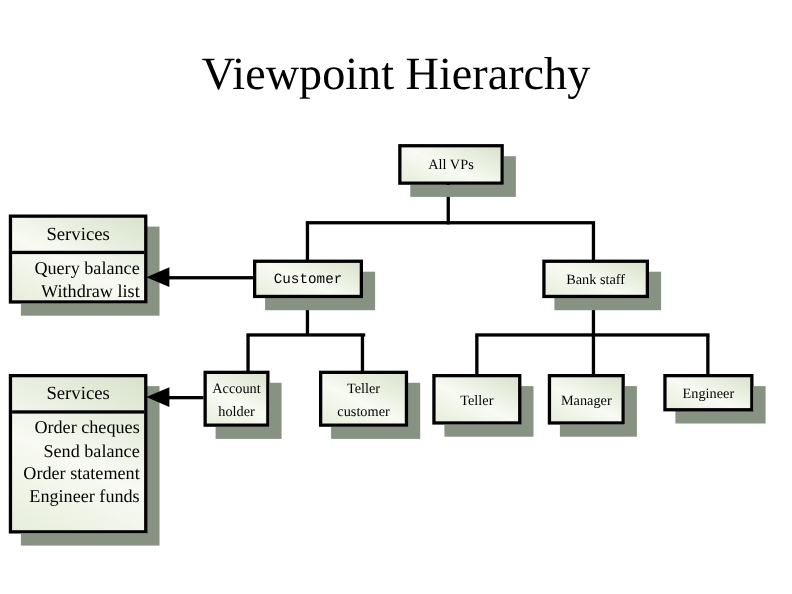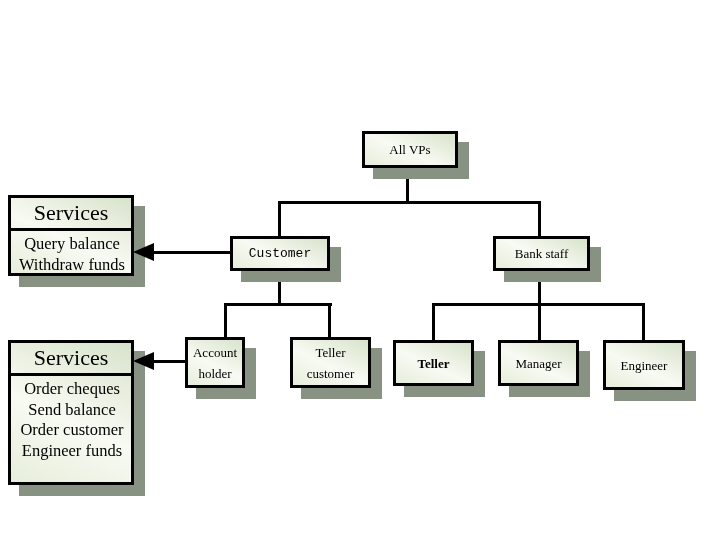--- a/index.html
+++ b/index.html
@@ -36,46 +36,47 @@
     font-size: 13px;
     line-height: 21px;
   }
   .svc-header {
     box-sizing: border-box;
     height: 33px;
     display: flex;
     align-items: center;
     justify-content: center;
     border-bottom: 3px solid #000000;
-    font-size: 22px;
+    font-size: 17px;
   }
   .svc2 .svc-header { height: 33px; }
   .svc-items {
     padding: 3px 4px 0 6px;
     font-size: 16.5px;
     line-height: 20.5px;
-    text-align: center;
+    text-align: right;
   }
   .line {
     position: absolute;
     background: #000000;
   }
   .arrowhead {
     position: absolute;
     width: 0; height: 0;
     border-top: 9px solid transparent;
     border-bottom: 9px solid transparent;
     border-right: 21px solid #000000;
   }
 </style>
 </head>
 <body>
 
 <div id="slide">
 
+  <div id="title">Viewpoint Hierarchy</div>
 
   <div class="line" style="left:406px; top:166px; width:3px; height:38px;"></div>
   <div class="line" style="left:278px; top:201px; width:263px; height:3px;"></div>
   <div class="line" style="left:278px; top:203px; width:3px; height:34px;"></div>
   <div class="line" style="left:538px; top:203px; width:3px; height:34px;"></div>
   <div class="line" style="left:278px; top:269px; width:3px; height:36px;"></div>
   <div class="line" style="left:224px; top:303px; width:108px; height:3px;"></div>
   <div class="line" style="left:224px; top:305px; width:3px; height:33px;"></div>
   <div class="line" style="left:328px; top:305px; width:3px; height:33px;"></div>
   <div class="line" style="left:538px; top:269px; width:3px; height:36px;"></div>
@@ -97,46 +98,46 @@
   </div>
 
   <div class="box node" style="left:185px; top:337px; width:60px; height:51px;">
     <span>Account holder</span>
   </div>
 
   <div class="box node" style="left:290px; top:337px; width:81px; height:51px;">
     <span>Teller customer</span>
   </div>
 
-  <div class="box node" style="left:393px; top:340px; width:81px; height:46px;font-weight:bold;">
+  <div class="box node" style="left:393px; top:340px; width:81px; height:46px;">
     <span>Teller</span>
   </div>
 
-  <div class="box node" style="left:498px; top:340px; width:81px; height:46px;">
+  <div class="box node" style="left:498px; top:340px; width:70px; height:46px;">
     <span>Manager</span>
   </div>
 
-  <div class="box node" style="left:603px; top:340px; width:82px; height:50px;">
+  <div class="box node" style="left:603px; top:340px; width:82px; height:34px;">
     <span>Engineer</span>
   </div>
 
   <div class="box svc" style="left:8px; top:195px; width:126px; height:81px;">
     <div class="svc-header">Services</div>
     <div class="svc-items">
       <div>Query balance</div>
-      <div>Withdraw funds</div>
+      <div>Withdraw list</div>
     </div>
   </div>
 
   <div class="box svc svc2" style="left:8px; top:340px; width:126px; height:145px;">
     <div class="svc-header">Services</div>
     <div class="svc-items">
       <div>Order cheques</div>
       <div>Send balance</div>
-      <div>Order customer</div>
+      <div>Order statement</div>
       <div>Engineer funds</div>
     </div>
   </div>
 
   <div class="line" style="left:150px; top:251px; width:80px; height:3px;"></div>
   <div class="arrowhead" style="left:133px; top:243px;"></div>
 
   <div class="line" style="left:150px; top:360px; width:35px; height:3px;"></div>
   <div class="arrowhead" style="left:133px; top:352px;"></div>
 

